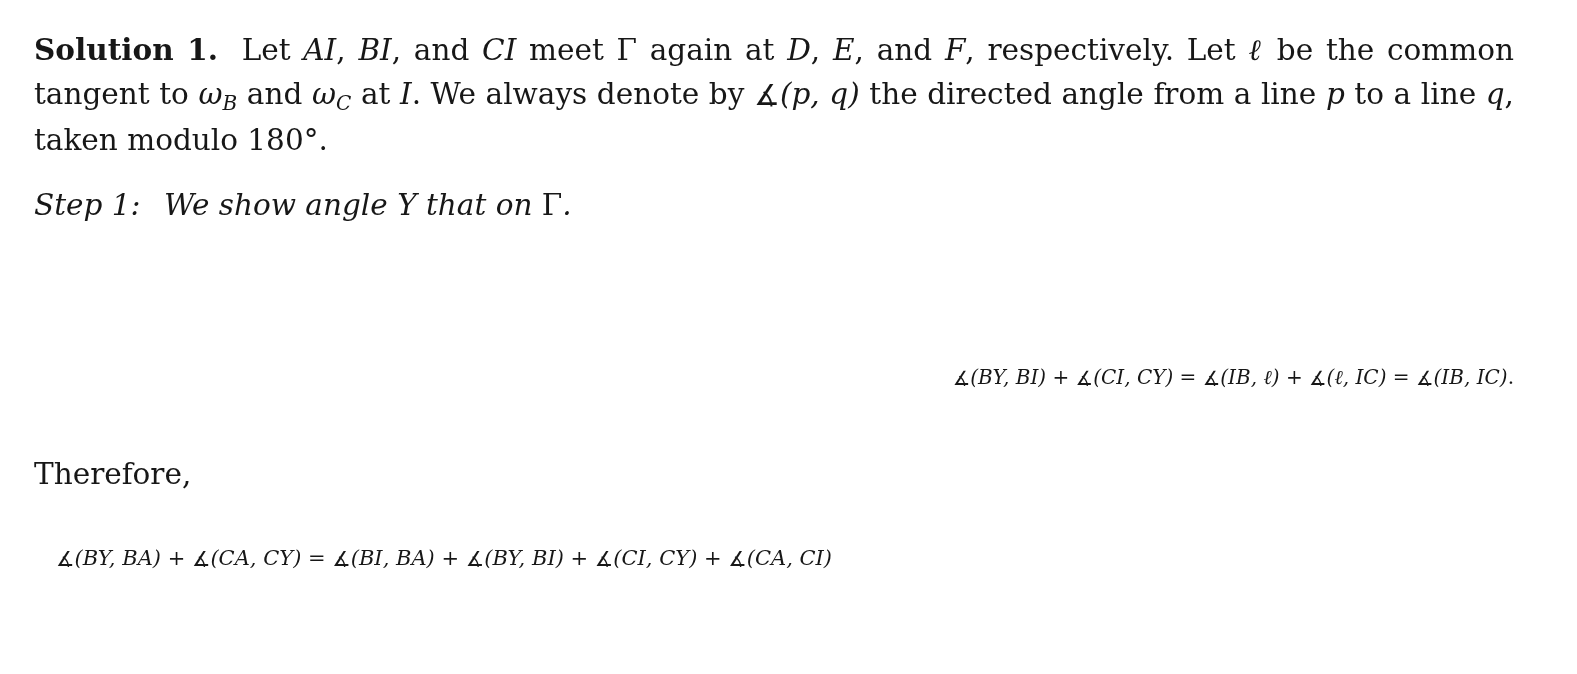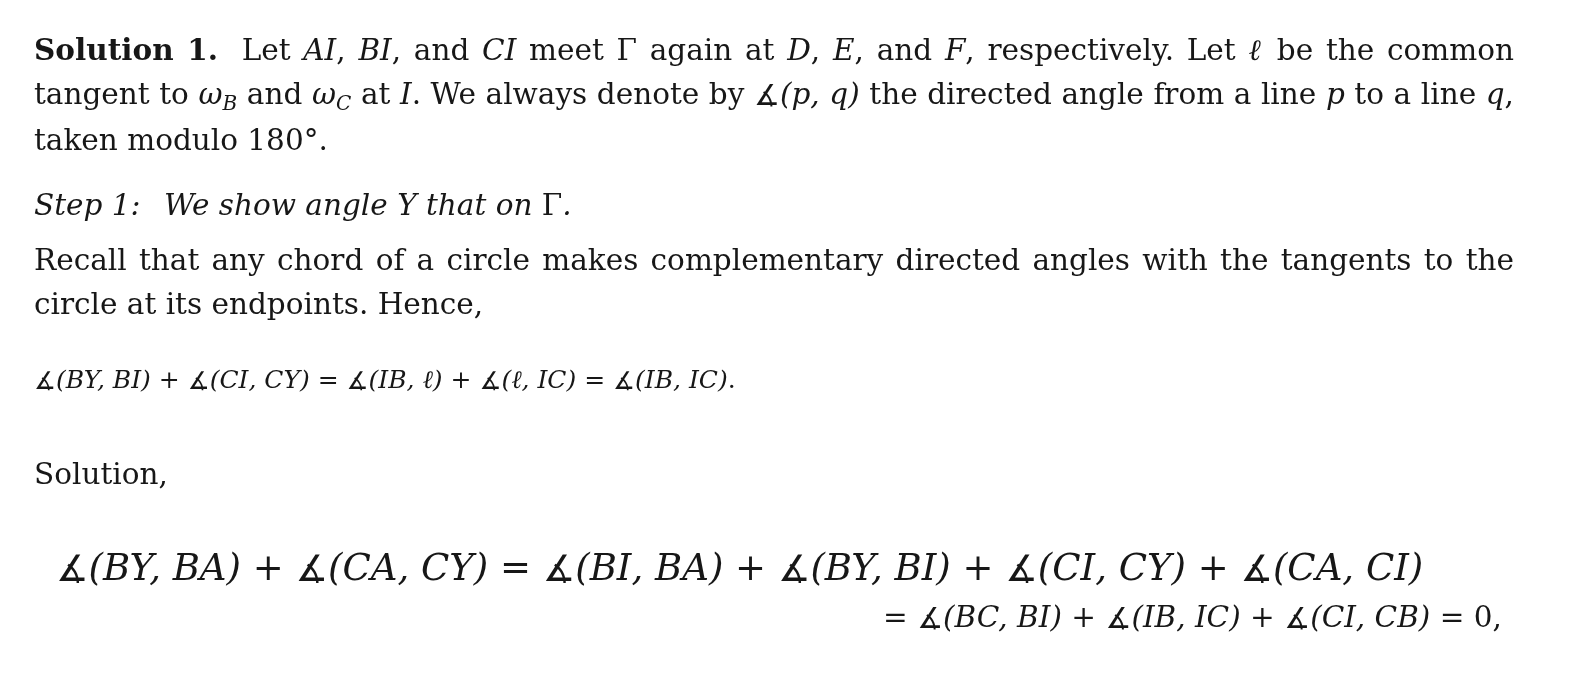--- a/index.html
+++ b/index.html
@@ -46,25 +46,25 @@
   .mathup {
     font-style: normal;
   }
   .ang {
     font-style: normal;
     display: inline-block;
     transform: translateY(1px);
     font-size: 0.98em;
   }
   .eq-center {
-    text-align: left;
-    font-size: 25px;
+    text-align: right;
+    font-size: 20px;
   }
   .eq-left {
-    font-size: 37px;
+    font-size: 21px;
   }
   .eq-right {
     font-size: 29.5px;
     text-align: right;
   }
   .nowrap { white-space: nowrap; }
   sub {
     font-size: 0.68em;
     vertical-align: -0.28em;
     font-style: italic;
@@ -77,29 +77,25 @@
 <div class="page">
 
   <div class="block para" style="left:34px; top:28px; width:1480px;">
     <span class="lead">Solution 1.</span><span class="spwide"></span><span>Let </span><span class="math">AI</span><span>, </span><span class="math">BI</span><span>, and </span><span class="math">CI</span><span> meet </span><span class="math mathup">Γ</span><span> again at </span><span class="math">D</span><span>, </span><span class="math">E</span><span>, and </span><span class="math">F</span><span>, respectively. Let </span><span class="math">ℓ</span><span> be the common tangent to </span><span class="math nowrap"><span>ω</span><sub>B</sub></span><span> and </span><span class="math nowrap"><span>ω</span><sub>C</sub></span><span> at </span><span class="math">I</span><span>. We always denote by </span><span class="nowrap"><span class="ang">∡</span><span class="math">(p, q)</span></span><span> the directed angle from a line </span><span class="math">p</span><span> to a line </span><span class="math">q</span><span>, taken modulo 180</span><span>°</span><span>.</span>
   </div>
 
   <div class="block para it" style="left:34px; top:183px; width:1480px;">
     <span>Step 1:</span><span class="spwide"></span><span>We show angle </span><span class="math">Y</span><span> that on </span><span class="math mathup">Γ</span><span>.</span>
   </div>
 
-  <div class="block para" style="left:34px; top:238px; width:1480px;">Recall that any chord of a circle makes complementary directed angles with the tangents to the circle at its endpoints. Hence,</div>
 
   <div class="block eq-center" style="left:34px; top:365px; width:1480px;">
     <span class="nowrap"><span class="ang">∡</span><span class="math">(BY, BI)</span></span><span class="mathup"> + </span><span class="nowrap"><span class="ang">∡</span><span class="math">(CI, CY)</span></span><span class="mathup"> = </span><span class="nowrap"><span class="ang">∡</span><span class="math">(IB, ℓ)</span></span><span class="mathup"> + </span><span class="nowrap"><span class="ang">∡</span><span class="math">(ℓ, IC)</span></span><span class="mathup"> = </span><span class="nowrap"><span class="ang">∡</span><span class="math">(IB, IC)</span></span><span class="mathup">.</span>
   </div>
 
-  <div class="block para" style="left:34px; top:452px; width:600px;">Solution,</div>
+  <div class="block para" style="left:34px; top:452px; width:600px;">Therefore,</div>
 
   <div class="block eq-left" style="left:56px; top:546px; width:1480px;">
     <span class="nowrap"><span class="ang">∡</span><span class="math">(BY, BA)</span></span><span class="mathup"> + </span><span class="nowrap"><span class="ang">∡</span><span class="math">(CA, CY)</span></span><span class="mathup"> = </span><span class="nowrap"><span class="ang">∡</span><span class="math">(BI, BA)</span></span><span class="mathup"> + </span><span class="nowrap"><span class="ang">∡</span><span class="math">(BY, BI)</span></span><span class="mathup"> + </span><span class="nowrap"><span class="ang">∡</span><span class="math">(CI, CY)</span></span><span class="mathup"> + </span><span class="nowrap"><span class="ang">∡</span><span class="math">(CA, CI)</span></span>
   </div>
 
-  <div class="block eq-right" style="left:34px; top:600px; width:1468px;">
-    <span class="mathup">= </span><span class="nowrap"><span class="ang">∡</span><span class="math">(BC, BI)</span></span><span class="mathup"> + </span><span class="nowrap"><span class="ang">∡</span><span class="math">(IB, IC)</span></span><span class="mathup"> + </span><span class="nowrap"><span class="ang">∡</span><span class="math">(CI, CB)</span></span><span class="mathup"> = 0,</span>
-  </div>
 
 </div>
 
 </body></html>

